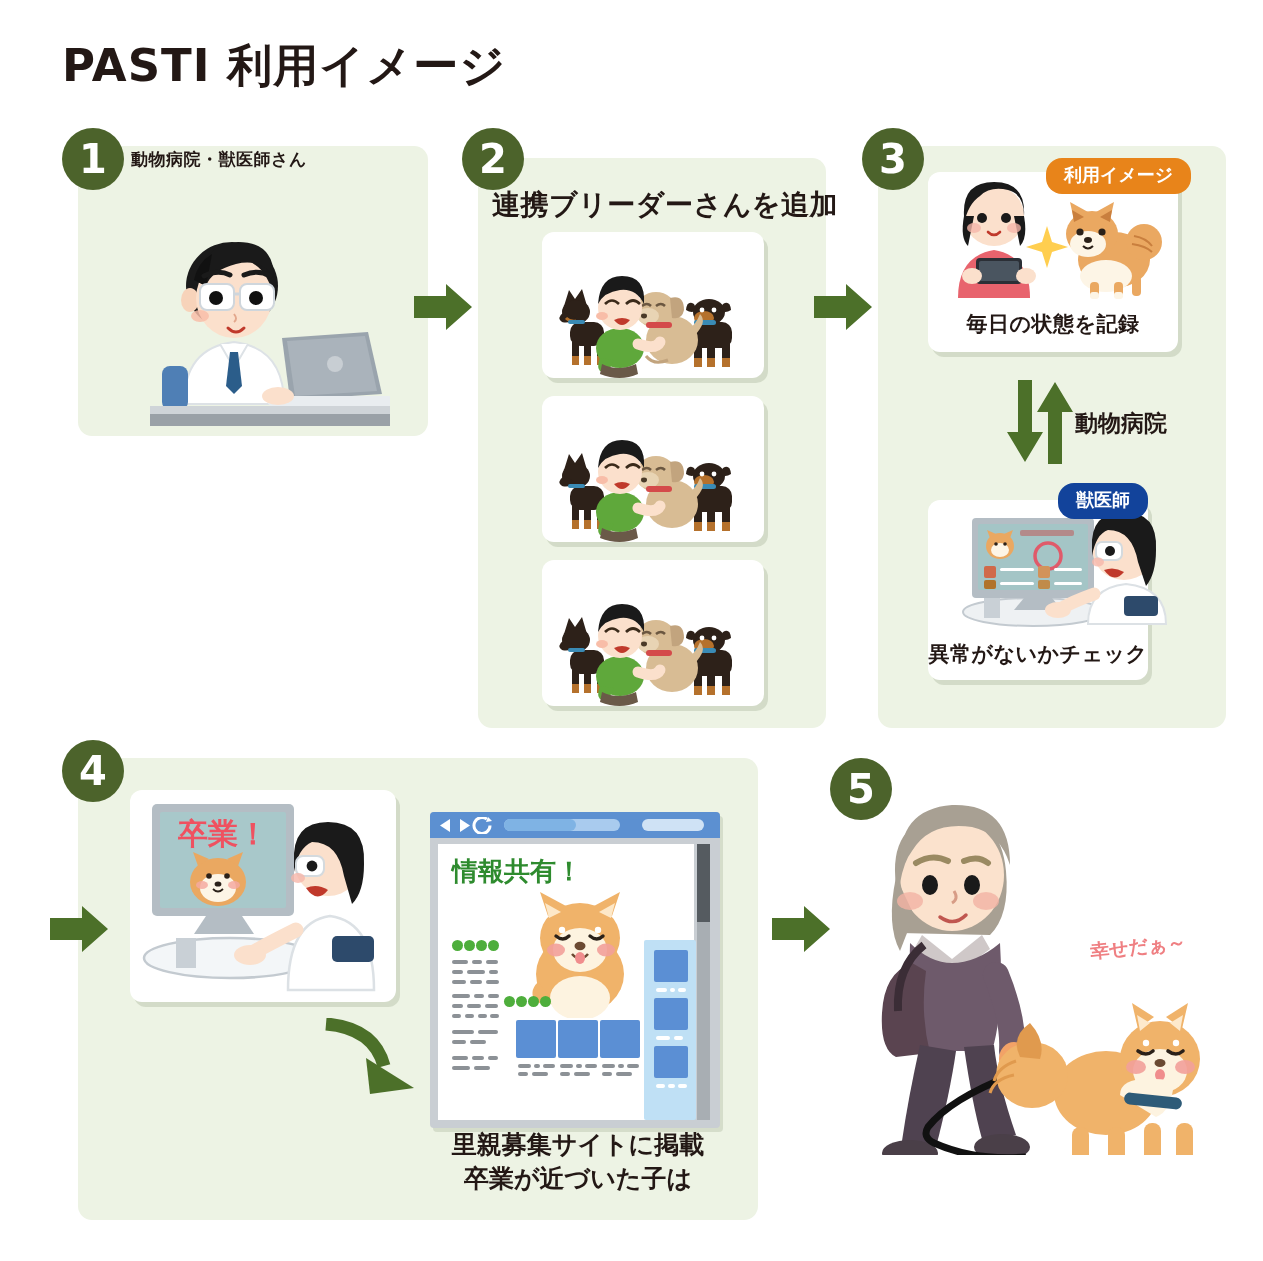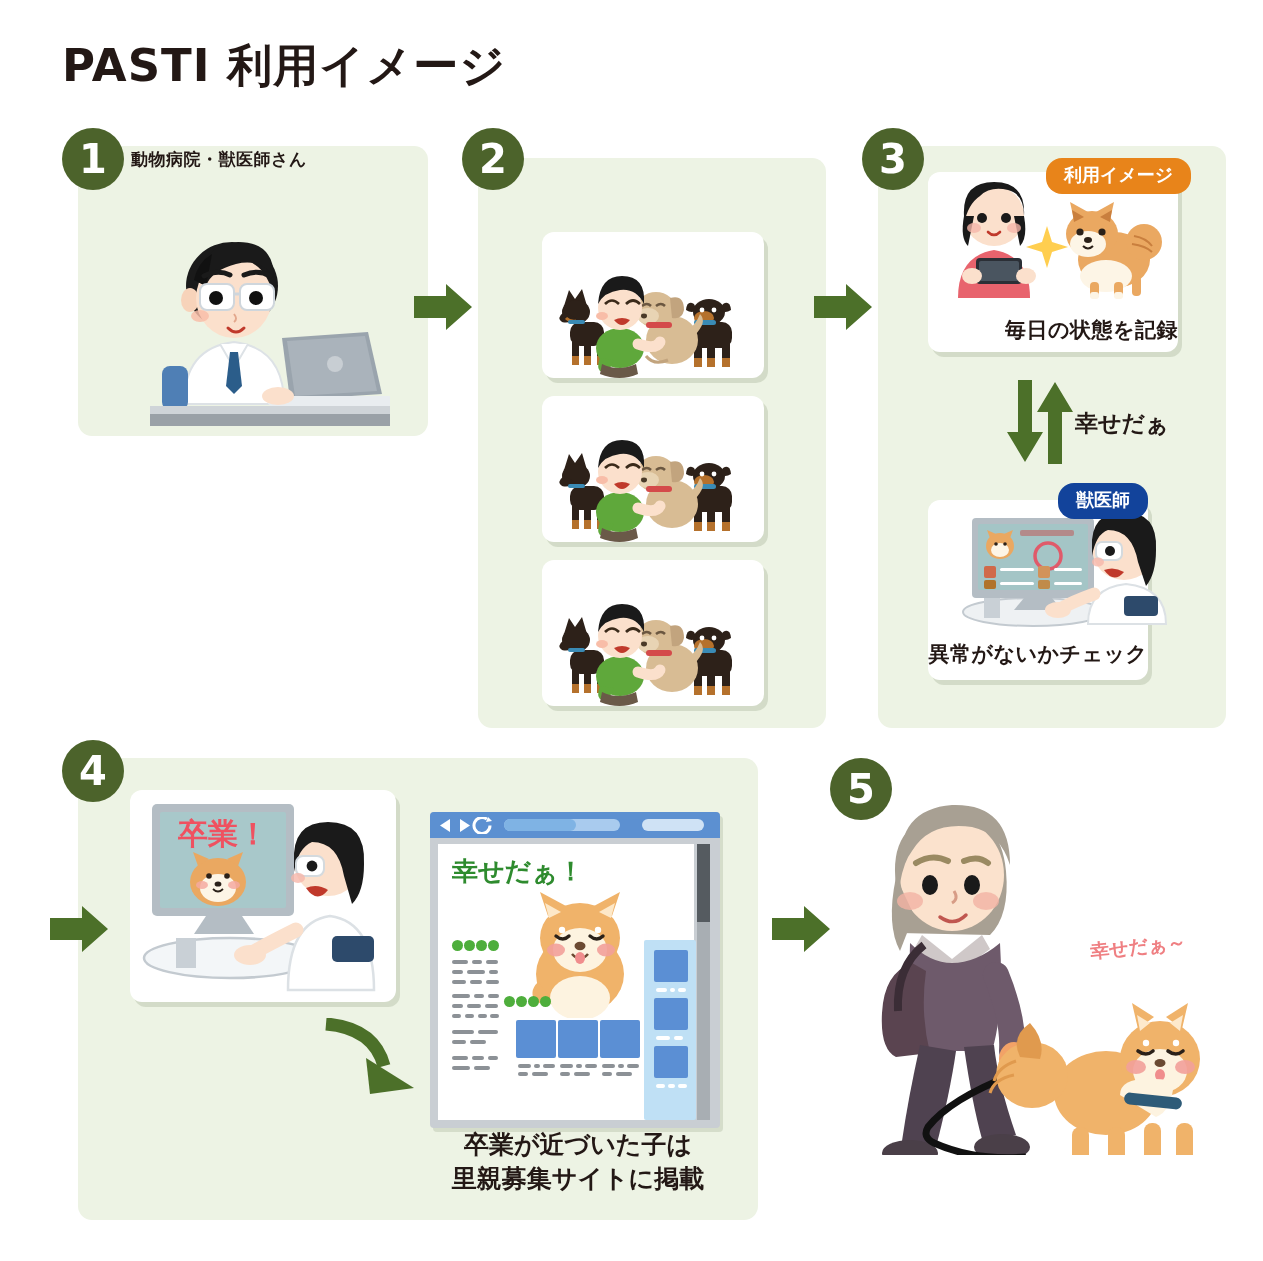--- a/index.html
+++ b/index.html
@@ -243,20 +243,21 @@
   </svg>
 
   <div class="arr" style="left:412px; top:282px;">
     <svg width="62" height="50" viewBox="0 0 62 50">
       <path d="M2 14 H34 V2 L60 25 L34 48 V36 H2 Z" fill="#4c7029"></path>
     </svg>
   </div>
 
   <div class="panel" id="panel2"></div>
   <div class="stepnum" id="num2">2</div>
+  <div class="headline" id="p2head">連携ブリーダーさんを追加</div>
 
   <div class="card" id="bc1">
     <svg width="222" height="146" viewBox="0 0 222 146" style="display:block">
 
       <g>
         <path d="M22 74 l5 -16 l6 9 l7 -10 l5 17 z" fill="#2d2119"></path>
         <ellipse cx="34" cy="80" rx="14" ry="12" fill="#2d2119"></ellipse>
         <path d="M22 80 q-8 6 -2 10 q8 2 14 -4 z" fill="#2d2119"></path>
         <rect x="28" y="90" width="34" height="24" rx="10" fill="#2d2119"></rect>
         <rect x="30" y="110" width="7" height="22" fill="#2d2119"></rect>
@@ -478,30 +479,30 @@
         <ellipse cx="216" cy="70" rx="18" ry="18" fill="#eaa861"></ellipse>
         <path d="M206 64 q12 2 18 10" stroke="#c97f3e" stroke-width="2" fill="none"></path>
         <path d="M204 72 q14 2 20 8" stroke="#c97f3e" stroke-width="2" fill="none"></path>
         <rect x="162" y="110" width="9" height="16" rx="4" fill="#eaa861"></rect>
         <rect x="186" y="110" width="9" height="16" rx="4" fill="#eaa861"></rect>
         <rect x="204" y="104" width="9" height="20" rx="4" fill="#eaa861"></rect>
         <rect x="162" y="120" width="9" height="7" rx="3" fill="#fdf5e6"></rect>
         <rect x="186" y="120" width="9" height="7" rx="3" fill="#fdf5e6"></rect>
       </g>
     </svg>
-    <div class="cardcaption" style="top:144px;text-align:right;">毎日の状態を記録</div>
+    <div class="cardcaption" style="top:138px;">毎日の状態を記録</div>
   </div>
 
   <div class="arr" style="left:1000px; top:380px;">
     <svg width="80" height="84" viewBox="0 0 80 84">
       <path d="M18 0 h14 v52 h11 L25 82 L7 52 h11 Z" fill="#4c7029"></path>
       <path d="M62 84 h-14 v-52 h-11 L55 2 L73 32 H62 Z" fill="#4c7029"></path>
     </svg>
   </div>
-  <div id="infoshare">幸せだぁ</div>
+  <div id="infoshare">動物病院</div>
 
   <div class="badge" id="badge-vet">獣医師</div>
 
   <div class="card" id="c3b">
     <svg width="250" height="130" viewBox="0 0 250 130" style="display:block">
 
       <ellipse cx="105" cy="112" rx="70" ry="14" fill="#eef1f3" stroke="#c3cad0" stroke-width="2"></ellipse>
       <rect x="56" y="96" width="16" height="22" fill="#c9d0d6"></rect>
 
       <rect x="44" y="18" width="122" height="80" rx="4" fill="#b4bdc4"></rect>
@@ -601,21 +602,21 @@
       <path d="M12 2 L2 8.5 L12 15 Z" fill="#ffffff"></path>
       <path d="M22 2 L32 8.5 L22 15 Z" fill="#ffffff"></path>
       <path d="M52 8.5 a8 8 0 1 1 -3.2 -6.4" stroke="#ffffff" stroke-width="3" fill="none"></path>
       <path d="M50 0 l4 4 l-6 1 z" fill="#ffffff"></path>
     </svg>
     <div class="urlfield"></div>
     <div class="urlfill"></div>
     <div class="urlfield2"></div>
 
     <div class="page">
-      <div id="pagetitle">幸せだぁ！</div>
+      <div id="pagetitle">情報共有！</div>
 
       <svg style="position:absolute;left:80px;top:44px" width="130" height="130" viewBox="0 0 130 130">
         <ellipse cx="62" cy="86" rx="44" ry="40" fill="#f0b36a"></ellipse>
         <ellipse cx="62" cy="50" rx="40" ry="35" fill="#f0b36a"></ellipse>
         <path d="M30 28 l-8 -24 l26 14z" fill="#f0b36a"></path>
         <path d="M94 28 l8 -24 l-26 14z" fill="#f0b36a"></path>
         <path d="M31 30 l-4 -15 l16 9z" fill="#fde8c8"></path>
         <path d="M93 30 l4 -15 l-16 9z" fill="#fde8c8"></path>
         <ellipse cx="62" cy="62" rx="27" ry="22" fill="#fdf3e0"></ellipse>
         <circle cx="44" cy="42" r="3.2" fill="#fff"></circle>
@@ -703,22 +704,22 @@
       <div class="bluebox" style="left:216px; top:202px; width:34px; height:32px;"></div>
       <div class="txtline" style="left:218px; top:240px; width:9px; height:4px; background:#ffffff;"></div>
       <div class="txtline" style="left:230px; top:240px; width:7px; height:4px; background:#ffffff;"></div>
       <div class="txtline" style="left:240px; top:240px; width:9px; height:4px; background:#ffffff;"></div>
     </div>
     <div class="scroll"></div>
     <div class="thumb"></div>
   </div>
 
   <div id="cap4">
+    <div>里親募集サイトに掲載</div>
     <div>卒業が近づいた子は</div>
-    <div>里親募集サイトに掲載</div>
   </div>
 
   <div class="arr" style="left:770px; top:904px;">
     <svg width="62" height="50" viewBox="0 0 62 50">
       <path d="M2 14 H34 V2 L60 25 L34 48 V36 H2 Z" fill="#4c7029"></path>
     </svg>
   </div>
 
   <div class="stepnum" id="num5">5</div>
 

